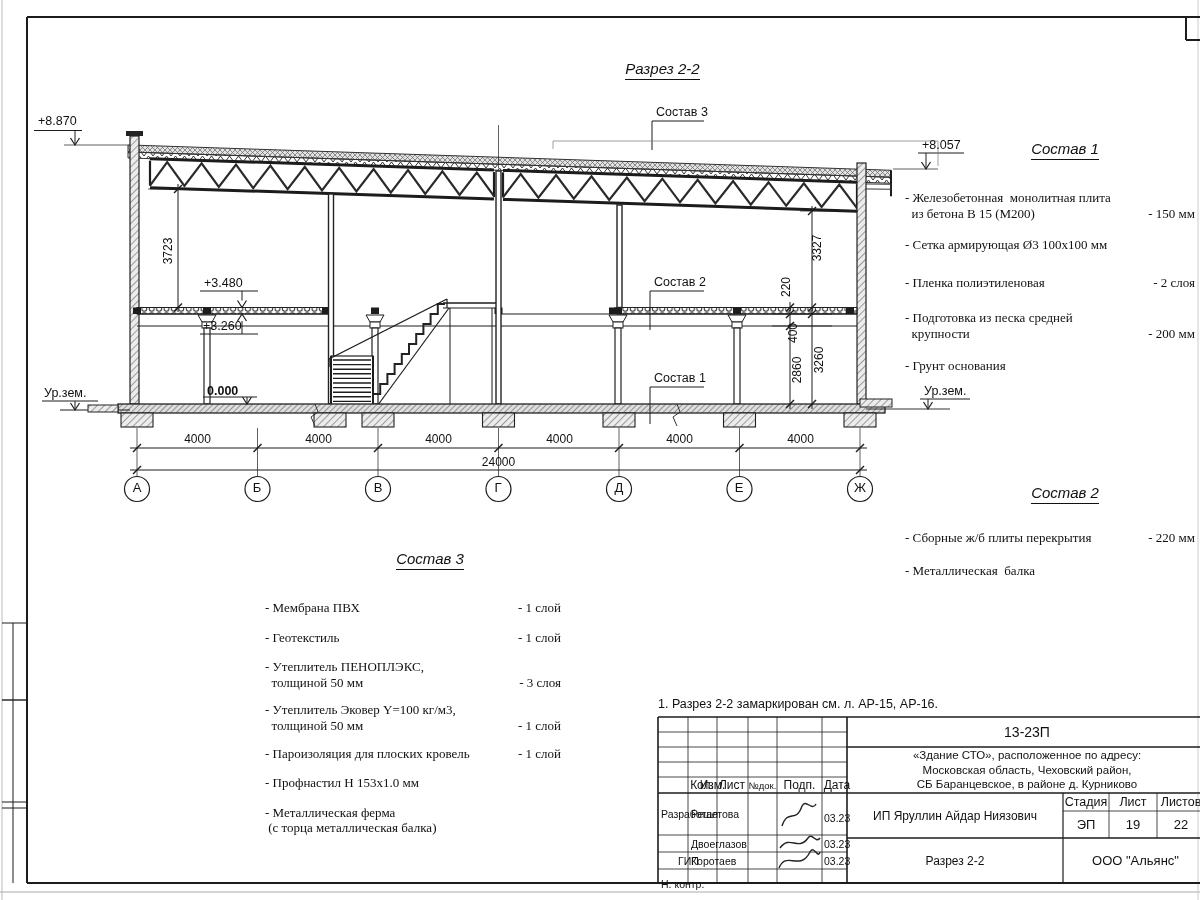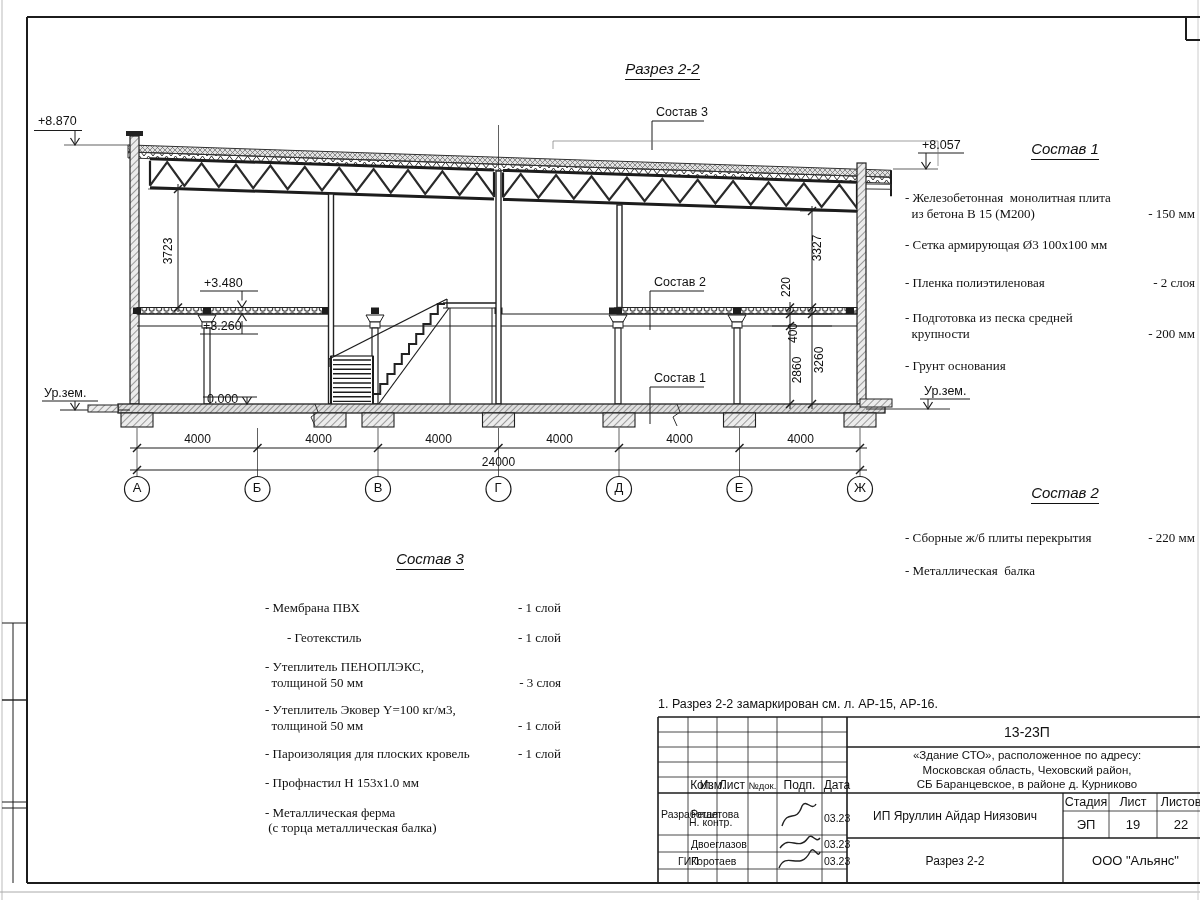--- a/index.html
+++ b/index.html
@@ -254,21 +254,21 @@
 <div class="t head c" style="left:590px;top:60px;width:145px;">
   <span class="underlined">Разрез 2-2</span>
 </div>
 
 <div class="t elev" style="left:38px;top:114px;">+8.870</div>
 <div class="t elev" style="left:922px;top:138px;">+8.057</div>
 <div class="t elev" style="left:44px;top:386px;">Ур.зем.</div>
 <div class="t elev" style="left:924px;top:384px;">Ур.зем.</div>
 <div class="t elev" style="left:204px;top:276px;">+3.480</div>
 <div class="t elev" style="left:203px;top:319px;">+3.260</div>
-<div class="t elev" style="left:207px;top:392px;">0.000</div>
+<div class="t elev" style="left:207px;top:384px;font-weight:bold;">0.000</div>
 
 <div class="t lbl" style="left:656px;top:105px;">Состав 3</div>
 <div class="t lbl" style="left:654px;top:275px;">Состав 2</div>
 <div class="t lbl" style="left:654px;top:371px;">Состав 1</div>
 
 <div class="vd" style="left:139px;top:243px;">3723</div>
 <div class="vd" style="left:788px;top:240px;">3327</div>
 <div class="vd" style="left:757px;top:279px;">220</div>
 <div class="vd" style="left:764px;top:325px;">400</div>
 <div class="vd" style="left:768px;top:362px;">2860</div>
@@ -333,21 +333,21 @@
 </div>
 
 <div class="t head c" style="left:365px;top:550px;width:130px;">
   <span class="underlined">Состав 3</span>
 </div>
 <div class="list" style="left:265px;top:600px;width:296px;">
   <div class="li" style="margin-bottom:14px;">
         <span class="lt">- Мембрана ПВХ</span>
         <span class="lv">- 1 слой</span>
       </div>
-  <div class="li" style="margin-bottom:14px;margin-left:22px;">
+  <div class="li" style="margin-bottom:14px;">
         <span class="lt">- Геотекстиль</span>
         <span class="lv">- 1 слой</span>
       </div>
   <div class="li" style="margin-bottom:12px;">
         <span class="lt">- Утеплитель ПЕНОПЛЭКС,
   толщиной 50 мм</span>
         <span class="lv">- 3 слоя</span>
       </div>
   <div class="li" style="margin-bottom:12px;">
         <span class="lt">- Утеплитель Эковер Y=100 кг/м3,
@@ -379,21 +379,21 @@
 <div class="stamp-txt ctr" style="left:658px;top:777px;width:41px;height:16px;padding-left:34px;">Изм.</div>
 <div class="stamp-txt ctr" style="left:688px;top:777px;width:28px;height:16px;">Кол.</div>
 <div class="stamp-txt ctr" style="left:717px;top:777px;width:30px;height:16px;">Лист</div>
 <div class="stamp-txt ctr tiny" style="left:748px;top:777px;width:29px;height:16px;">№док.</div>
 <div class="stamp-txt ctr" style="left:777px;top:777px;width:45px;height:16px;">Подп.</div>
 <div class="stamp-txt ctr" style="left:822px;top:777px;width:30px;height:16px;">Дата</div>
 
 <div class="stamp-txt small" style="left:661px;top:808px;">Разработал</div>
 <div class="stamp-txt small" style="left:691px;top:808px;">Решетова</div>
 <div class="stamp-txt small" style="left:824px;top:812px;">03.23</div>
-<div class="stamp-txt small" style="left:661px;top:816px;margin-left:28px;">Н. контр.</div>
+<div class="stamp-txt small" style="left:661px;top:878px;">Н. контр.</div>
 <div class="stamp-txt small" style="left:691px;top:838px;">Двоеглазов</div>
 <div class="stamp-txt small" style="left:824px;top:838px;">03.23</div>
 <div class="stamp-txt small" style="left:661px;top:855px;margin-left:17px;">ГИП</div>
 <div class="stamp-txt small" style="left:691px;top:855px;">Коротаев</div>
 <div class="stamp-txt small" style="left:824px;top:855px;">03.23</div>
 
 <div class="stamp-txt ctr" style="left:847px;top:793px;width:216px;height:45px;">ИП Яруллин Айдар Ниязович</div>
 <div class="stamp-txt ctr" style="left:1063px;top:793px;width:46px;height:18px;font-size:12.5px;">Стадия</div>
 <div class="stamp-txt ctr" style="left:1109px;top:793px;width:48px;height:18px;font-size:12.5px;">Лист</div>
 <div class="stamp-txt ctr" style="left:1157px;top:793px;width:48px;height:18px;font-size:12.5px;">Листов</div>

